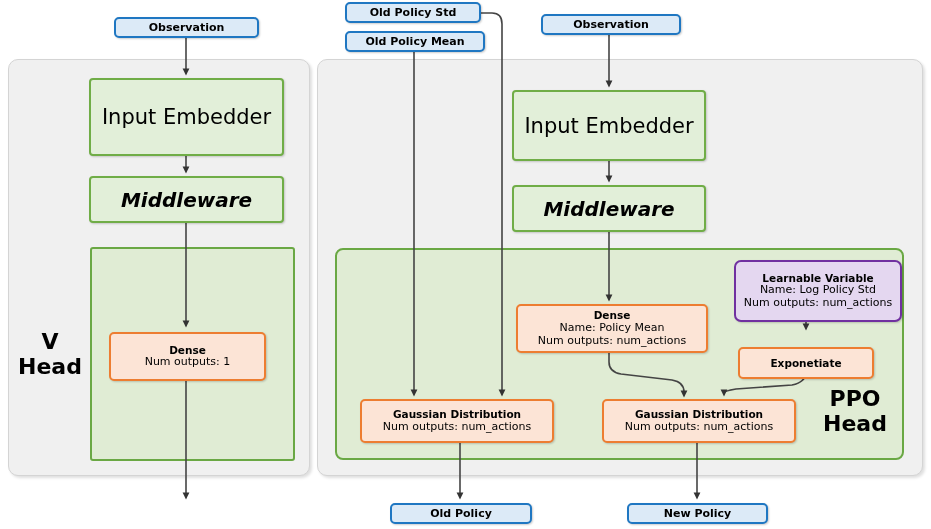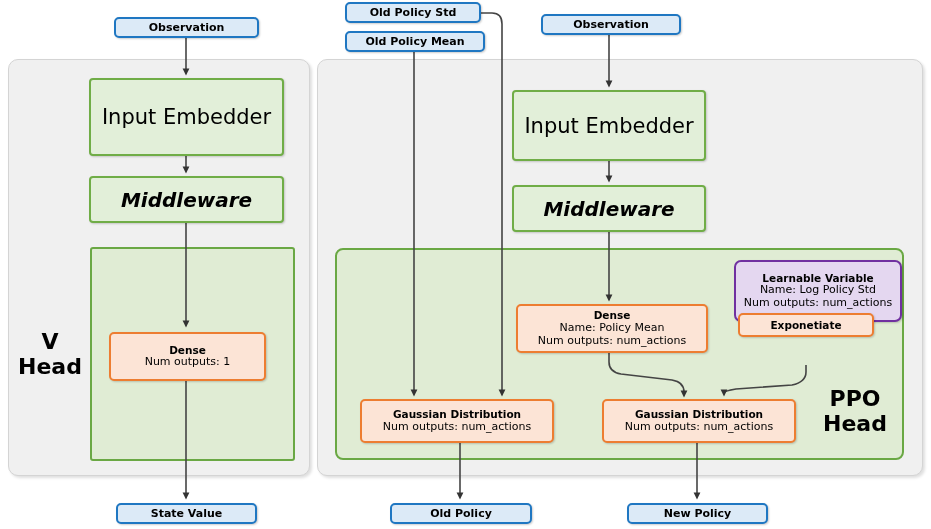--- a/index.html
+++ b/index.html
@@ -250,37 +250,34 @@
     <span class="bx-sub">Name: Policy Mean</span>
     <span class="bx-sub">Num outputs: num_actions</span>
   </div>
 
   <div class="node purplebox" style="left:722px; top:260px; width:168px; height:62px;margin-left:12px;">
     <span class="bx-title">Learnable Variable</span>
     <span class="bx-sub">Name: Log Policy Std</span>
     <span class="bx-sub">Num outputs: num_actions</span>
   </div>
 
-  <div class="node orangebox" style="left:738px; top:313px; width:136px; height:24px;">
+  <div class="node orangebox" style="left:738px; top:347px; width:136px; height:32px;">
     <span class="bx-title">Exponetiate</span>
   </div>
 
   <div class="node orangebox" style="left:360px; top:399px; width:194px; height:44px;">
     <span class="bx-title">Gaussian Distribution</span>
     <span class="bx-sub">Num outputs: num_actions</span>
   </div>
 
   <div class="node orangebox" style="left:602px; top:399px; width:194px; height:44px;">
     <span class="bx-title">Gaussian Distribution</span>
     <span class="bx-sub">Num outputs: num_actions</span>
   </div>
 
-  <div class="node bluebox" style="left:116px; top:503px; width:141px; height:21px;">
-    <span>State Value</span>
-  </div>
 
   <div class="node bluebox" style="left:627px; top:503px; width:141px; height:21px;">
     <span>New Policy</span>
   </div>
 
   <div class="node bluebox" style="left:390px; top:503px; width:142px; height:21px;">
     <span>Old Policy</span>
   </div>
 
 </div>

